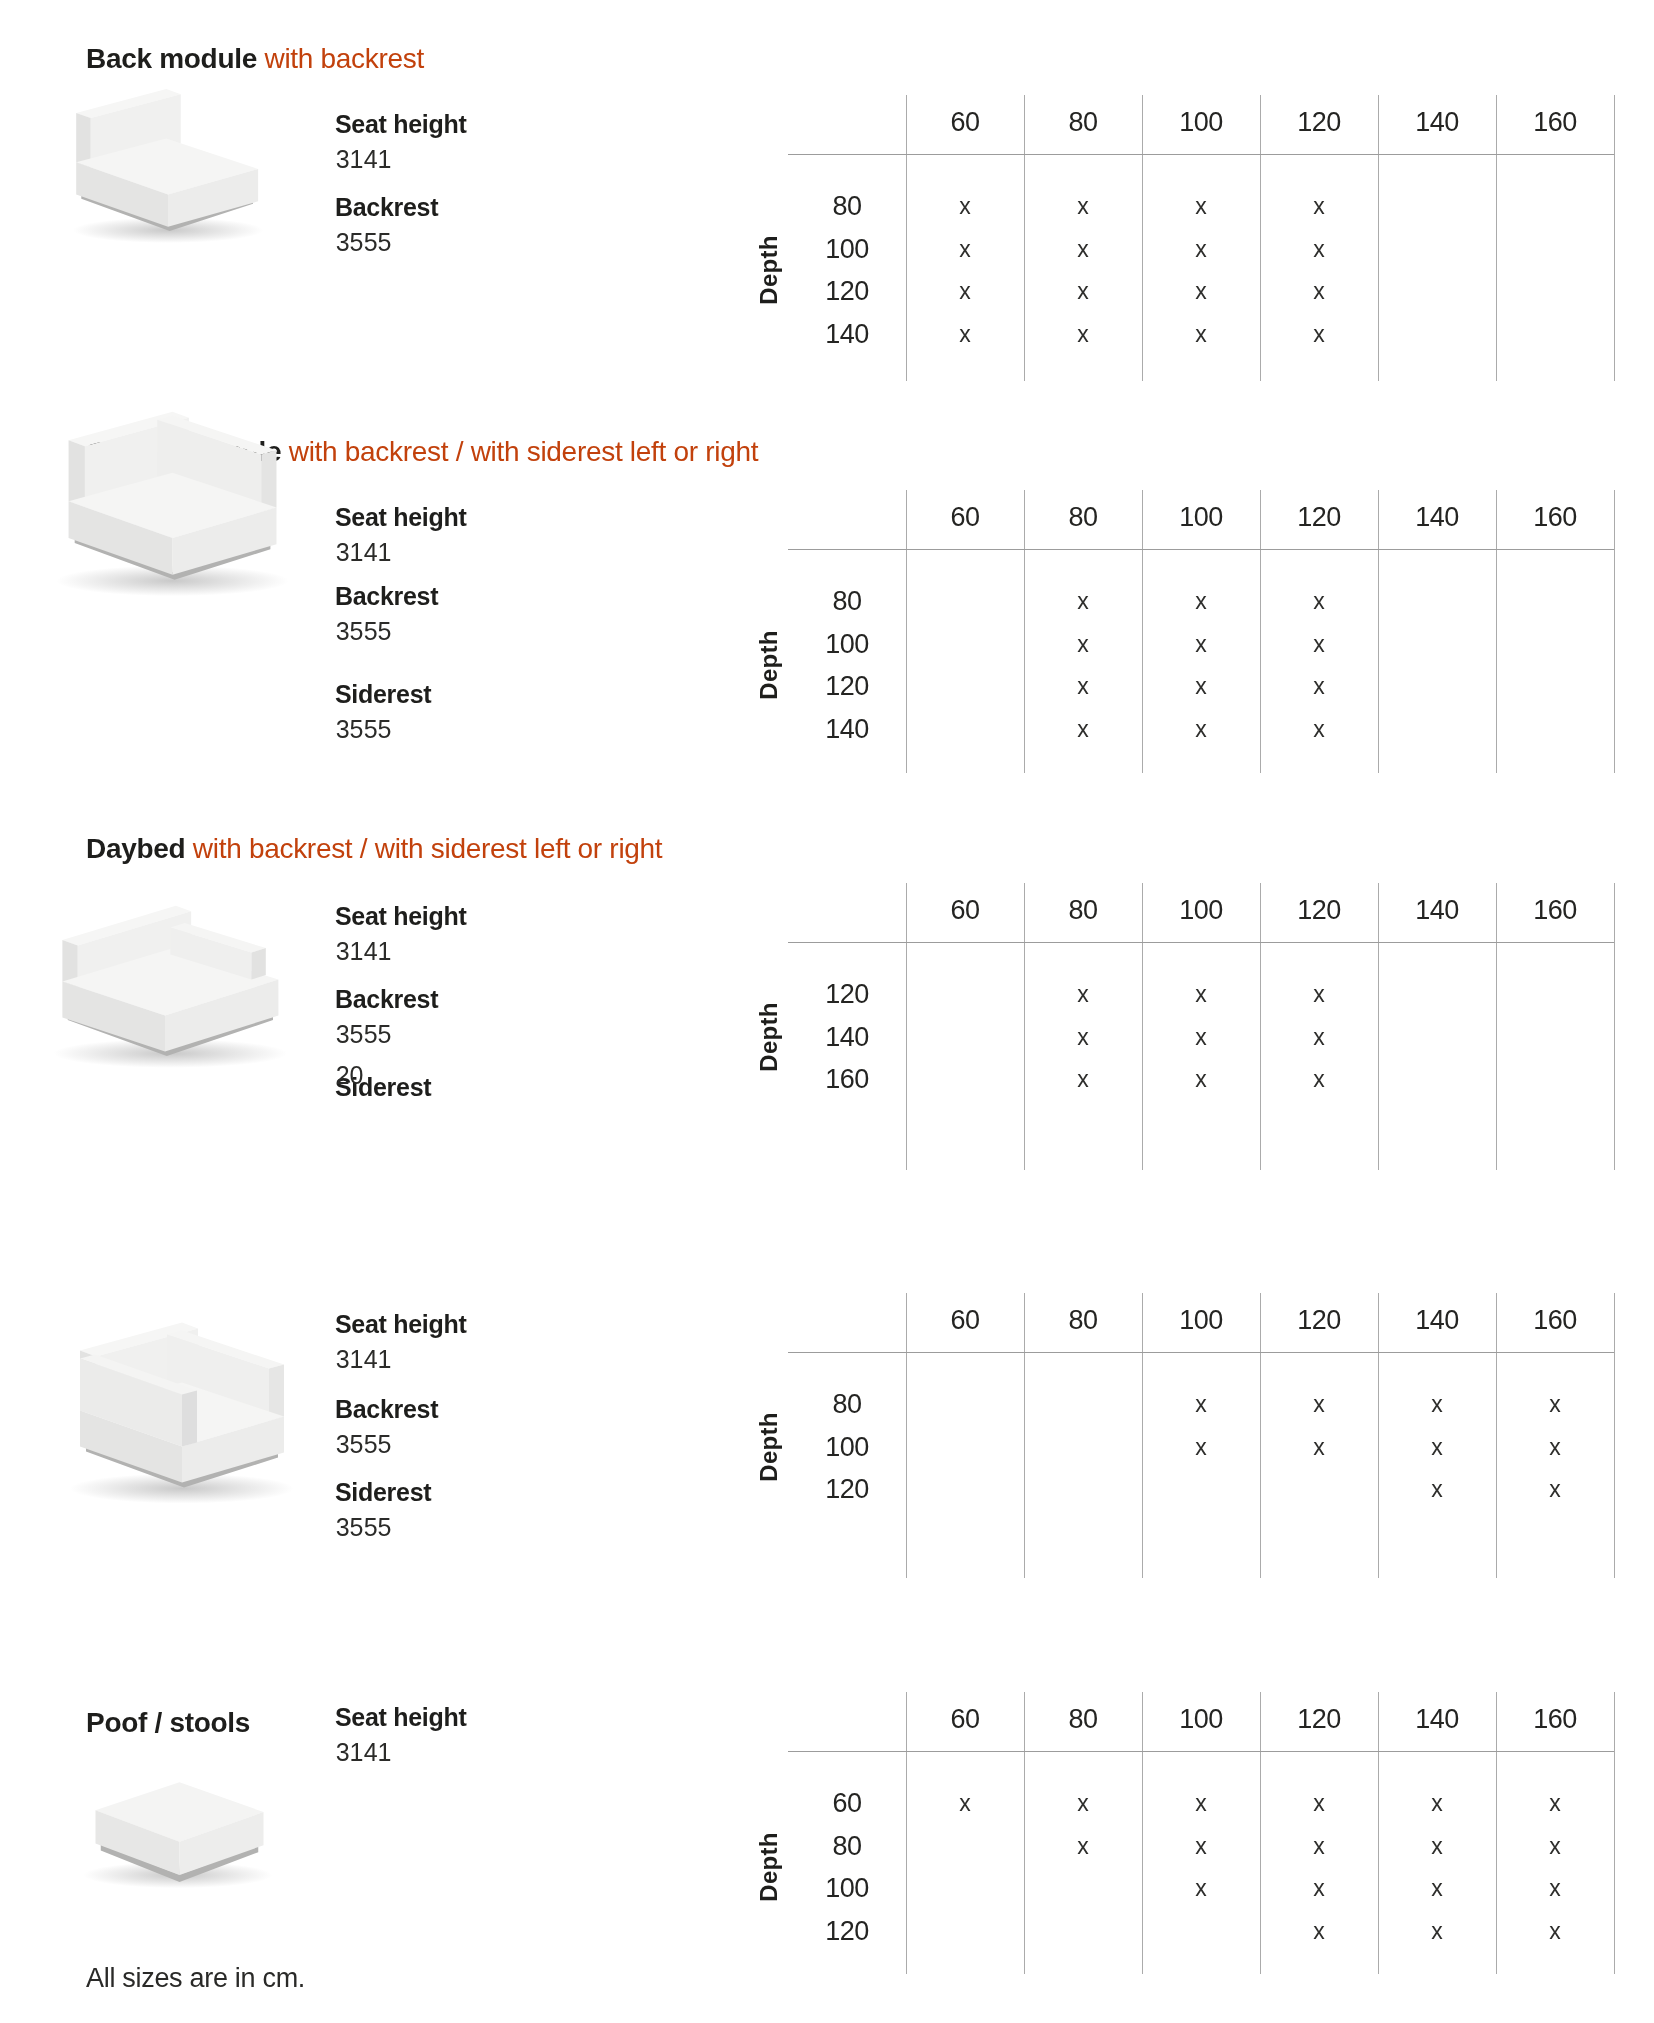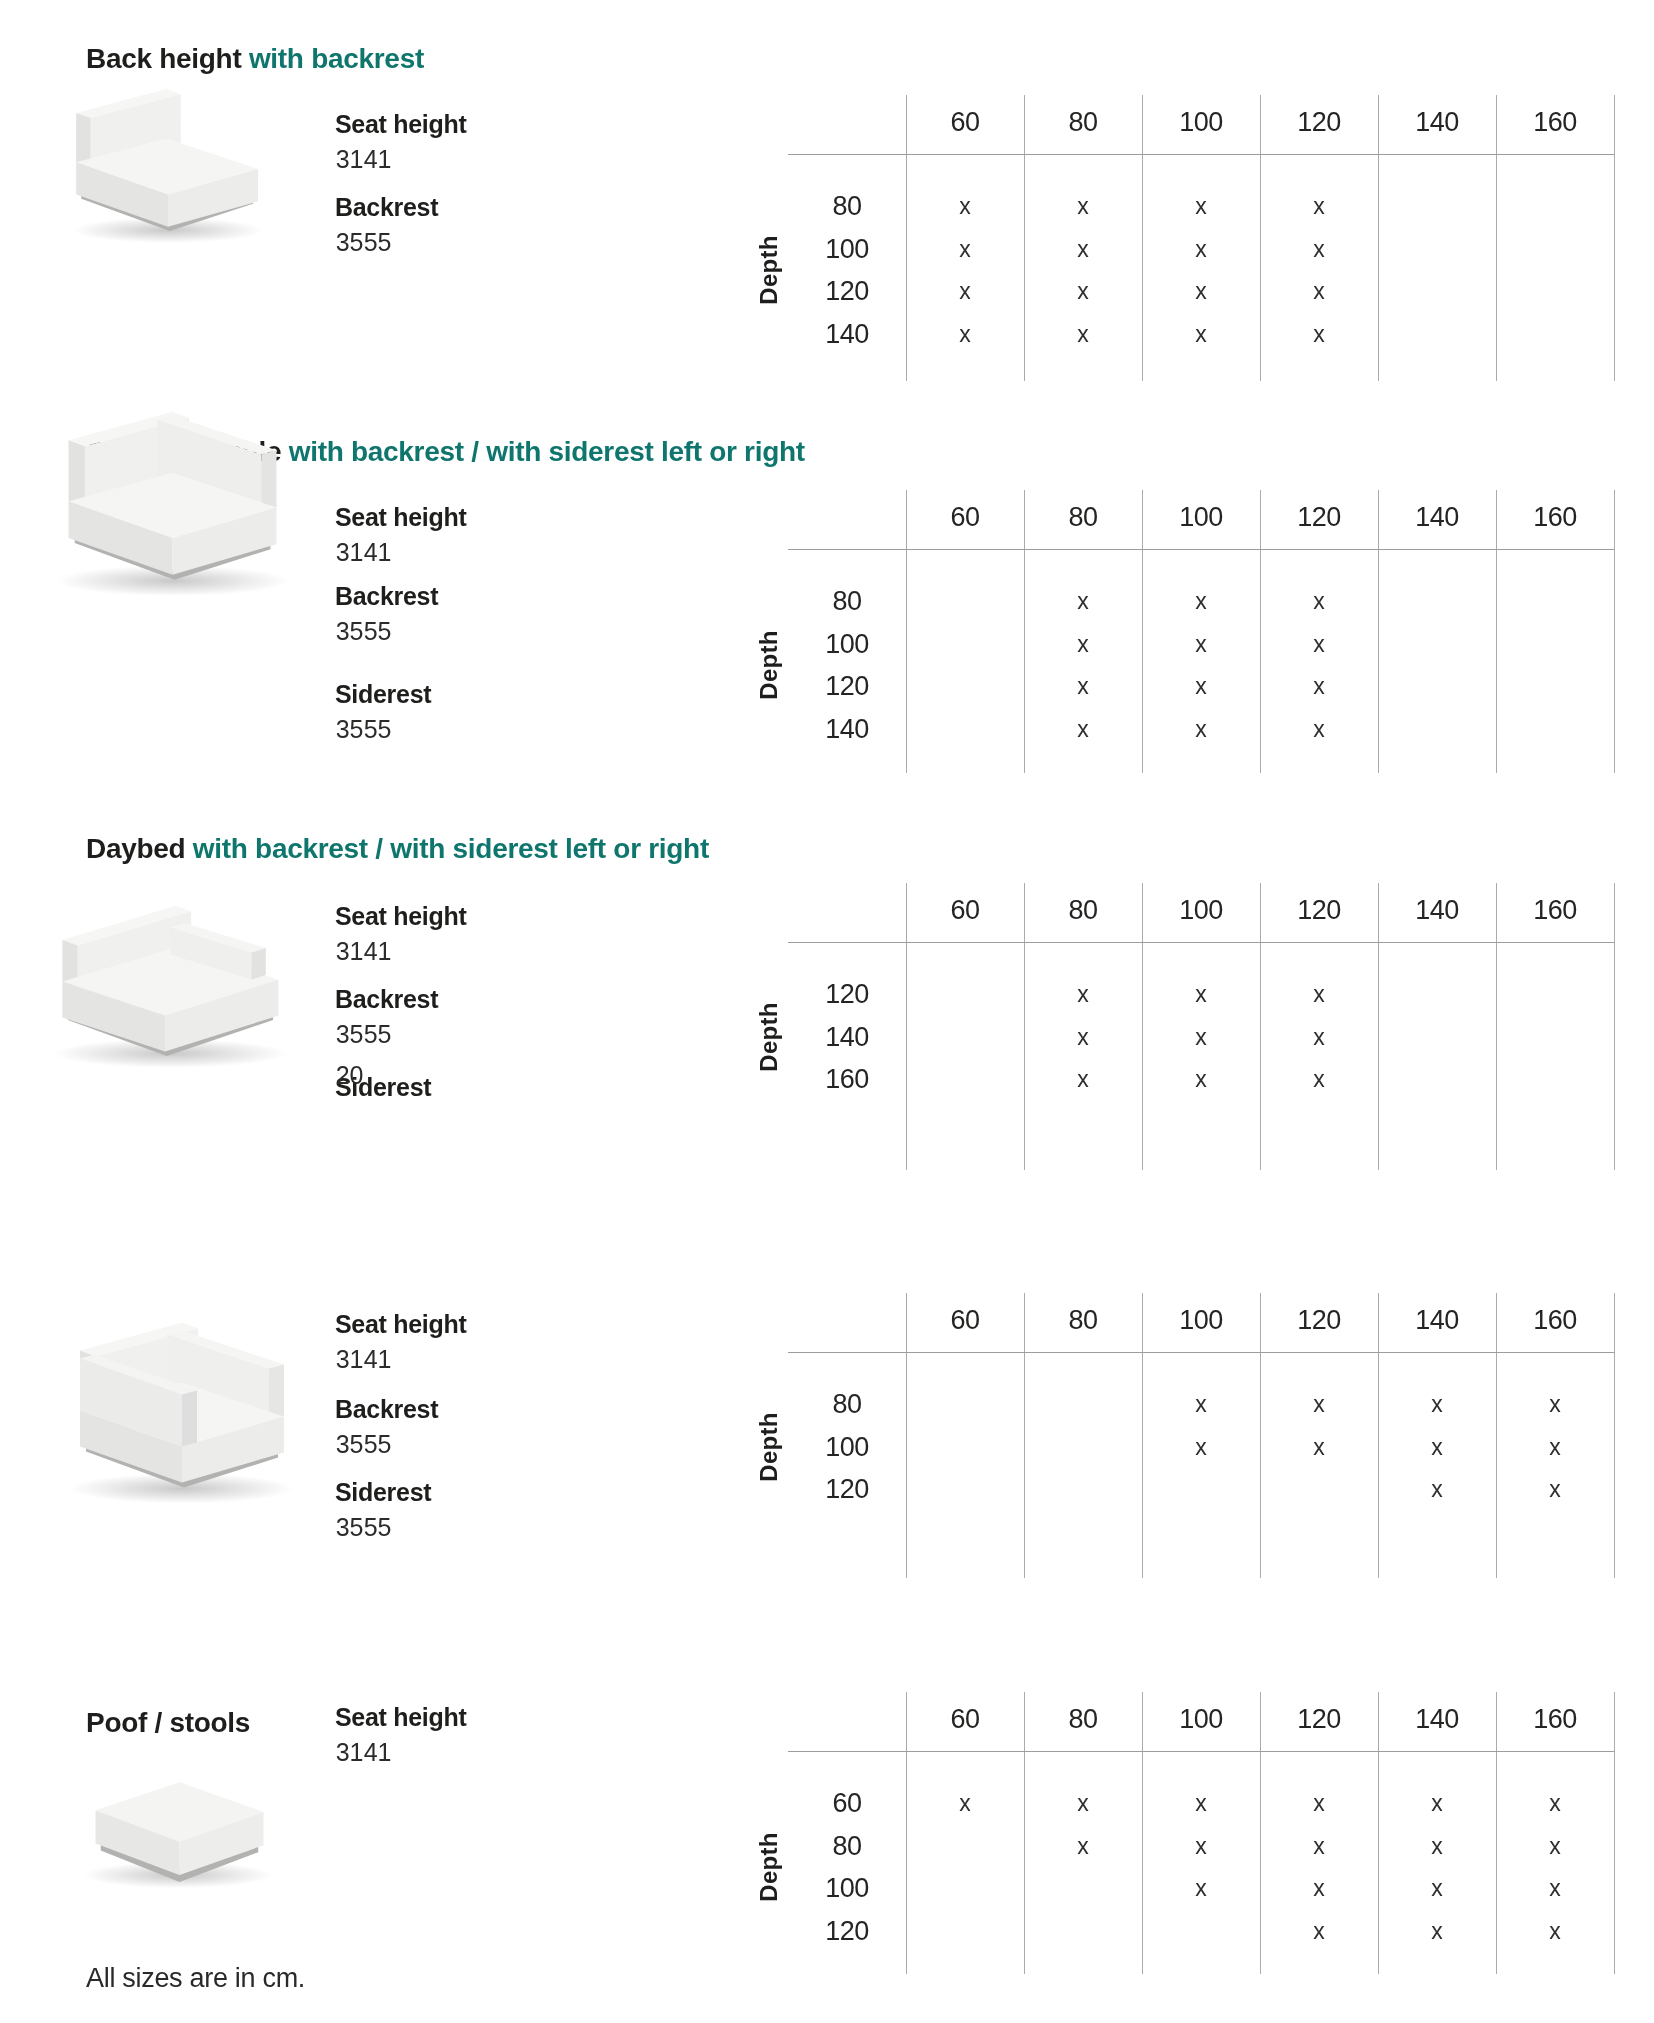--- a/index.html
+++ b/index.html
@@ -7,21 +7,21 @@
     width:1654px;height:2023px;position:relative;background:#ffffff;
     font-family:"Liberation Sans", sans-serif;color:#1e1e1c;overflow:hidden;
   }
   #page{position:absolute;inset:0;}
   .section{position:absolute;inset:0;pointer-events:none;}
   .section-title{
     position:absolute;left:86px;font-size:28px;line-height:28px;white-space:nowrap;
     letter-spacing:-0.3px;
   }
   .section-title .tb{font-weight:700;}
-  .section-title .tr{font-weight:700;color:#0f766e;margin-top:44px;}
+  .section-title .tr{font-weight:400;color:#c2410c;margin-top:44px;}
   .spec-label{
     position:absolute;left:335px;font-size:25px;line-height:26px;font-weight:700;
     letter-spacing:-0.3px;white-space:nowrap;
   }
   .spec-values{
     position:absolute;left:335px;font-size:25px;line-height:26px;font-weight:400;
     letter-spacing:-0.3px;white-space:nowrap;color:#2b2b29;
   }
   .spec-values span{display:inline-block;min-width:28px;text-align:right;}
   .spec-values span.v2{}
@@ -53,21 +53,21 @@
   .footer-note{
     position:absolute;left:86px;top:1964px;font-size:27px;line-height:28px;color:#2a2a28;
     letter-spacing:-0.3px;
   }
 </style>
 </head>
 <body>
 
 <div id="page">
     <div class="section">
-      <div class="section-title" style="top: 45px;"><span class="tb">Back height</span><span class="tr"> with backrest</span></div>
+      <div class="section-title" style="top: 45px;"><span class="tb">Back module</span><span class="tr"> with backrest</span></div>
       <div class="furniture" style="left: 38px; top: 84px; width: 260px; height: 170px;"><svg viewBox="0 0 260 200" width="100%" height="100%">
  <defs>
             <radialGradient id="sh1">
               <stop offset="0" stop-color="rgba(60,60,60,0.28)"></stop>
               <stop offset="1" stop-color="rgba(60,60,60,0)"></stop>
             </radialGradient>
           </defs>
  <ellipse cx="130" cy="172" rx="112" ry="15" fill="url(#sh1)"></ellipse>
  <g>
   <polygon points="22,34 128,6 145,12 39,40" fill="#f6f6f5"></polygon>

